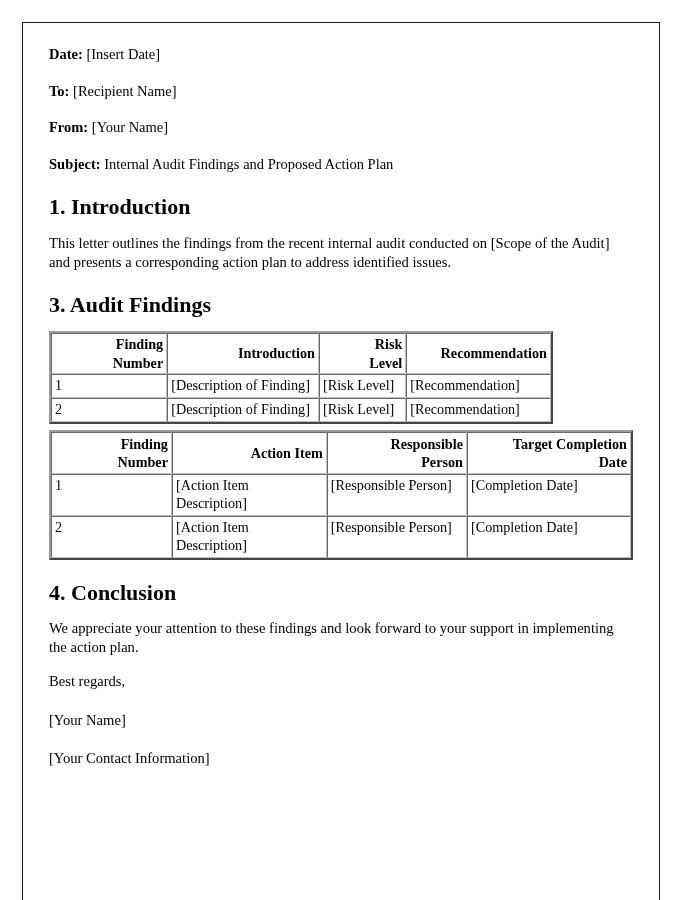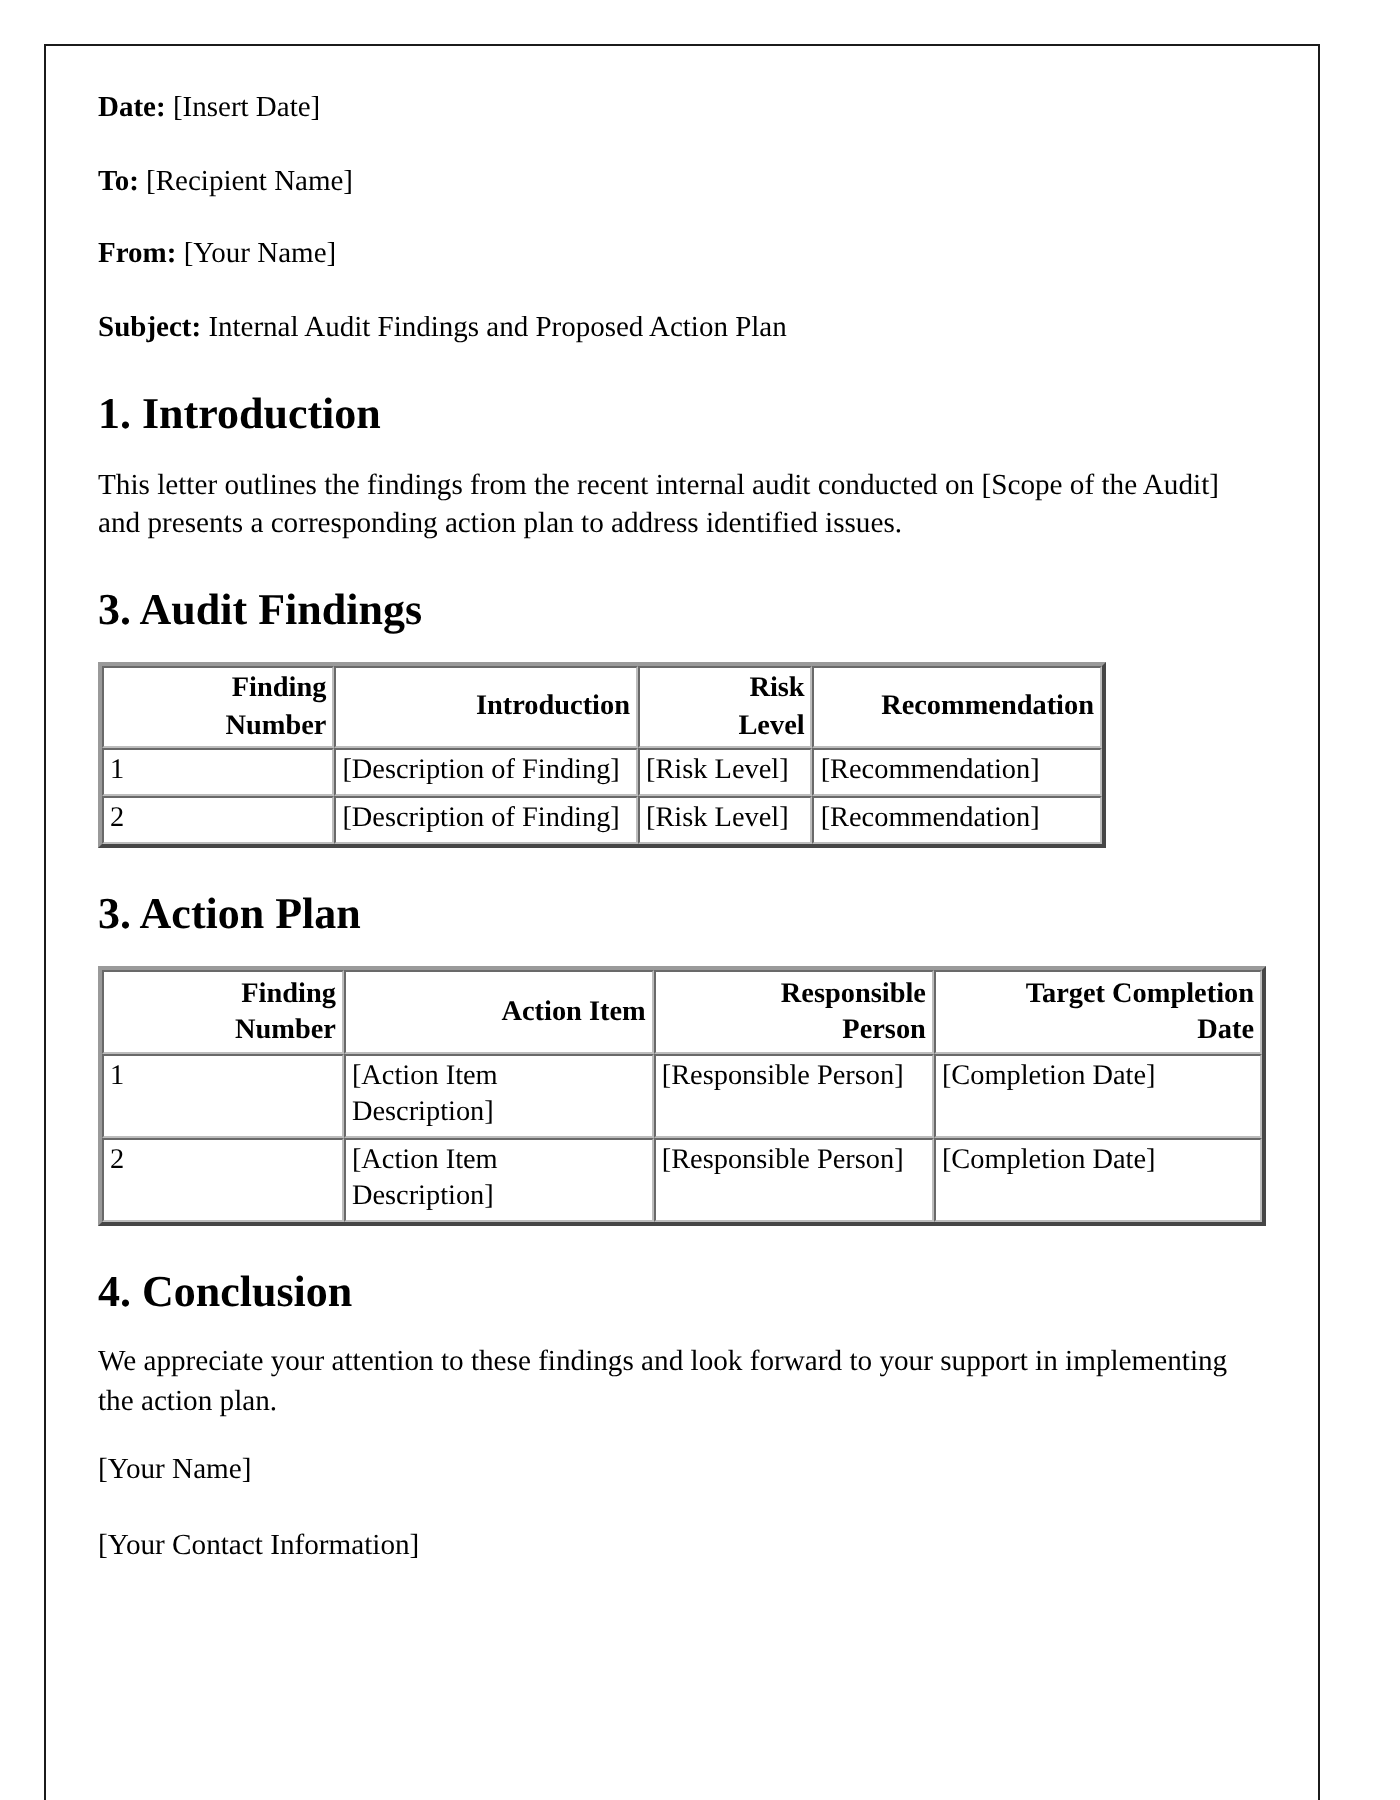--- a/index.html
+++ b/index.html
@@ -158,21 +158,20 @@
         </tr>
         <tr>
           <td class="c0">2</td>
           <td class="c1">[Description of Finding]</td>
           <td class="c2">[Risk Level]</td>
           <td class="c3">[Recommendation]</td>
         </tr>
       </tbody>
     </table>
 
-    <h2 class="section-heading">3. Action Plan</h2>
 
     <table class="doc-table" id="action-table">
       <thead>
         <tr>
           <th class="c0">Finding Number</th>
           <th class="c1">Action Item</th>
           <th class="c2">Responsible Person</th>
           <th class="c3">Target Completion Date</th>
         </tr>
       </thead>
@@ -187,17 +186,18 @@
           <td class="c0">2</td>
           <td class="c1">[Action Item Description]</td>
           <td class="c2">[Responsible Person]</td>
           <td class="c3">[Completion Date]</td>
         </tr>
       </tbody>
     </table>
 
     <h2 class="section-heading">4. Conclusion</h2>
     <p class="body-par">We appreciate your attention to these findings and look forward to your support in implementing the action plan.</p>
+    <p class="sign-line">Best regards,</p>
     <p class="sign-line">[Your Name]</p>
     <p class="sign-line">[Your Contact Information]</p>
 
   </div>
 </div>
 
 </body></html>

